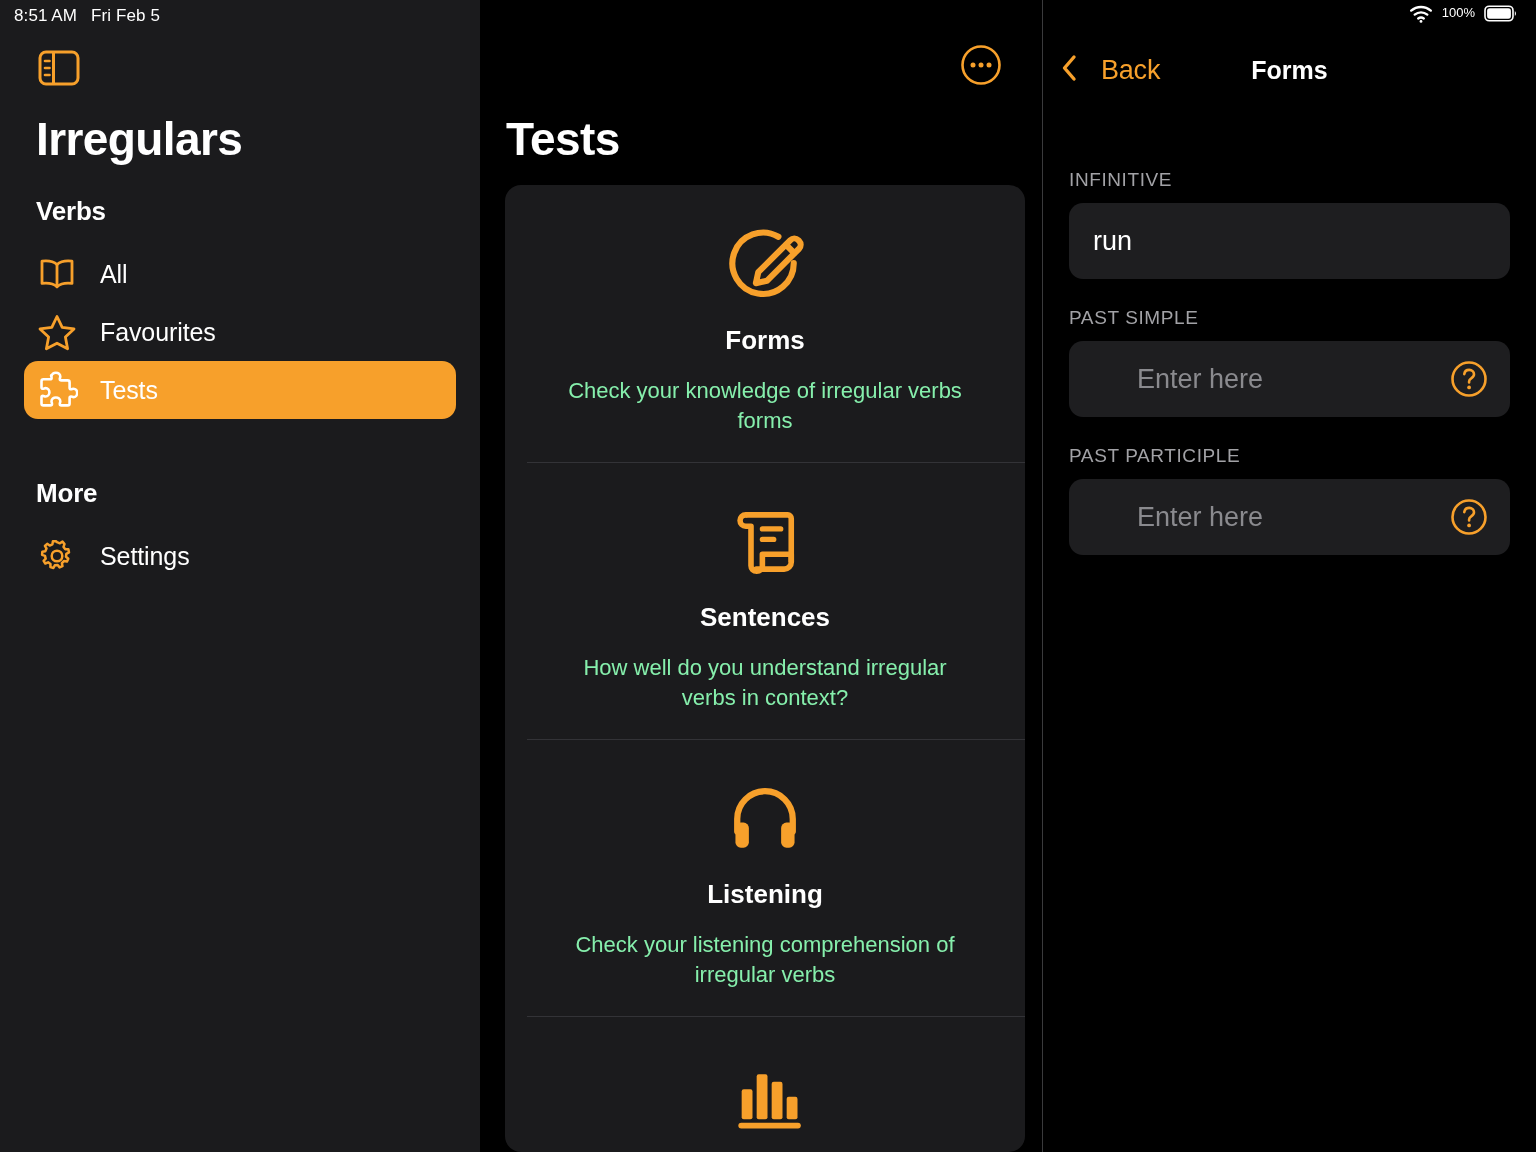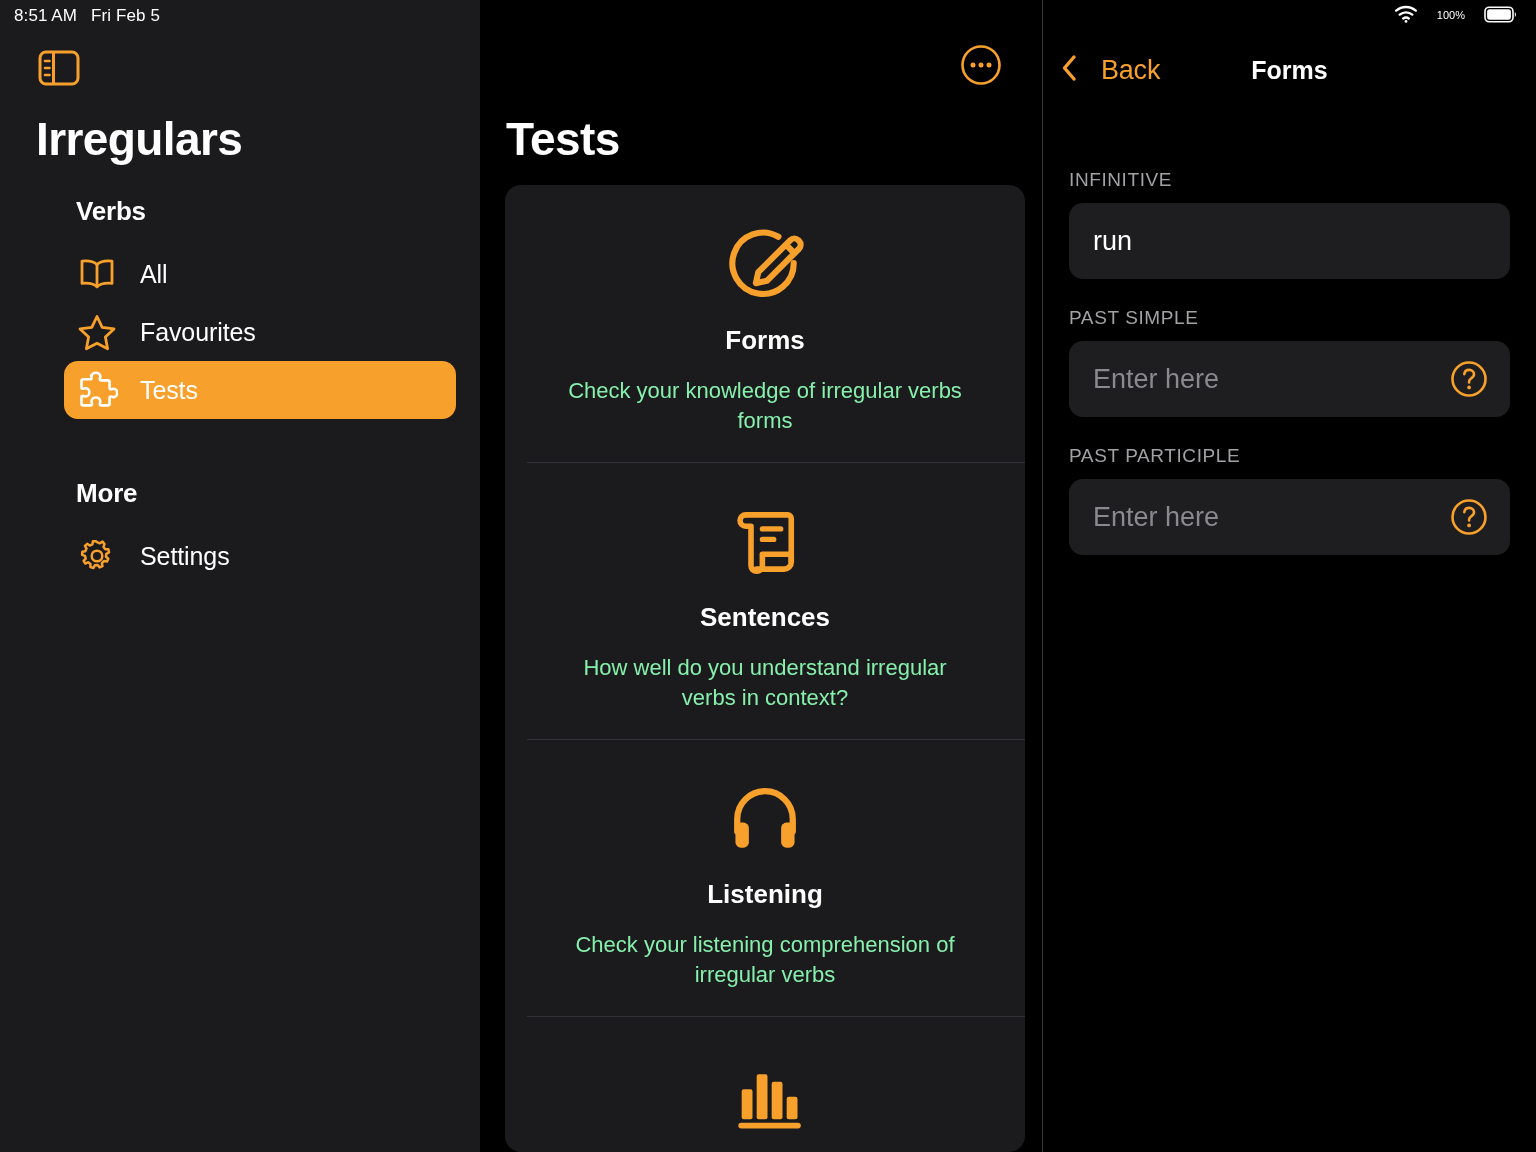--- a/index.html
+++ b/index.html
@@ -21,21 +21,21 @@
     color:#fff; font-size:17px; letter-spacing:.1px;
   }
   .sb-toggle { position:absolute; top:50px; left:38px; width:42px; height:36px; cursor:pointer; }
   .sidebar-title {
     position:absolute; top:112px; left:36px;
     font-size:46px; font-weight:bold; color:#fff; letter-spacing:-.6px;
   }
   .section-head {
     font-size:26px; font-weight:bold; color:#fff; letter-spacing:-.2px;
   }
-  .nav-group { position:absolute; left:8px; right:0;padding-left:32px; }
+  .nav-group { position:absolute; left:0; right:0; }
   .nav-item {
     display:flex; align-items:center; gap:22px;
     height:58px; margin:0 24px; padding:0 12px;
     border-radius:14px; cursor:pointer;
   }
   .nav-item .ic { width:42px; height:42px; flex:0 0 42px; display:flex; align-items:center; justify-content:center; }
   .nav-item .lbl { font-size:25px; color:#fff; letter-spacing:-.1px; }
   .nav-item.active { background:#F7A02B; }
 
   
@@ -69,21 +69,21 @@
     line-height:30px; max-width:420px;
   }
 
   
   .right {
     width:494px; flex:0 0 494px; height:1152px; background:#000;
     position:relative; border-left:1px solid #3a3a3c;
   }
   .statusbar-right {
     position:absolute; top:5px; right:18px;
-    display:flex; align-items:center; gap:19px; color:#fff; font-size:11px;
+    display:flex; gap:9px; color:#fff; font-size:13px;
   }
   .navbar {
     position:absolute; top:44px; left:0; right:0; height:52px;
   }
   .back-btn {
     position:absolute; left:18px; top:0; height:52px;
     display:flex; align-items:center; gap:24px; cursor:pointer;
   }
   .back-btn .lbl { color:#F7A02B; font-size:27px; letter-spacing:-.2px; }
   .nav-title {
@@ -93,21 +93,21 @@
   }
   .fields { position:absolute; top:146px; left:26px; right:26px; }
   .field-label {
     font-size:19px; color:#a2a2a6; letter-spacing:.6px; margin-bottom:12px;margin-top:23px;
   }
   .field-box {
     position:relative; height:76px; background:#1e1e20; border-radius:14px;
     display:flex; align-items:center; padding:8px 24px; cursor:text;
   }
   .field-value { font-size:27px; color:#fff; }
-  .field-ph { font-size:27px; color:#8a8a8e; }
+  .field-ph { font-size:27px; color:#8a8a8e;margin-left:44px; }
   .hint-btn {
     position:absolute; right:22px; top:50%; transform:translateY(-50%);
     width:38px; height:38px; cursor:pointer;
   }
   .field-group { margin-bottom:28px; }
 </style>
 </head>
 <body>
 
 <div class="screen">

